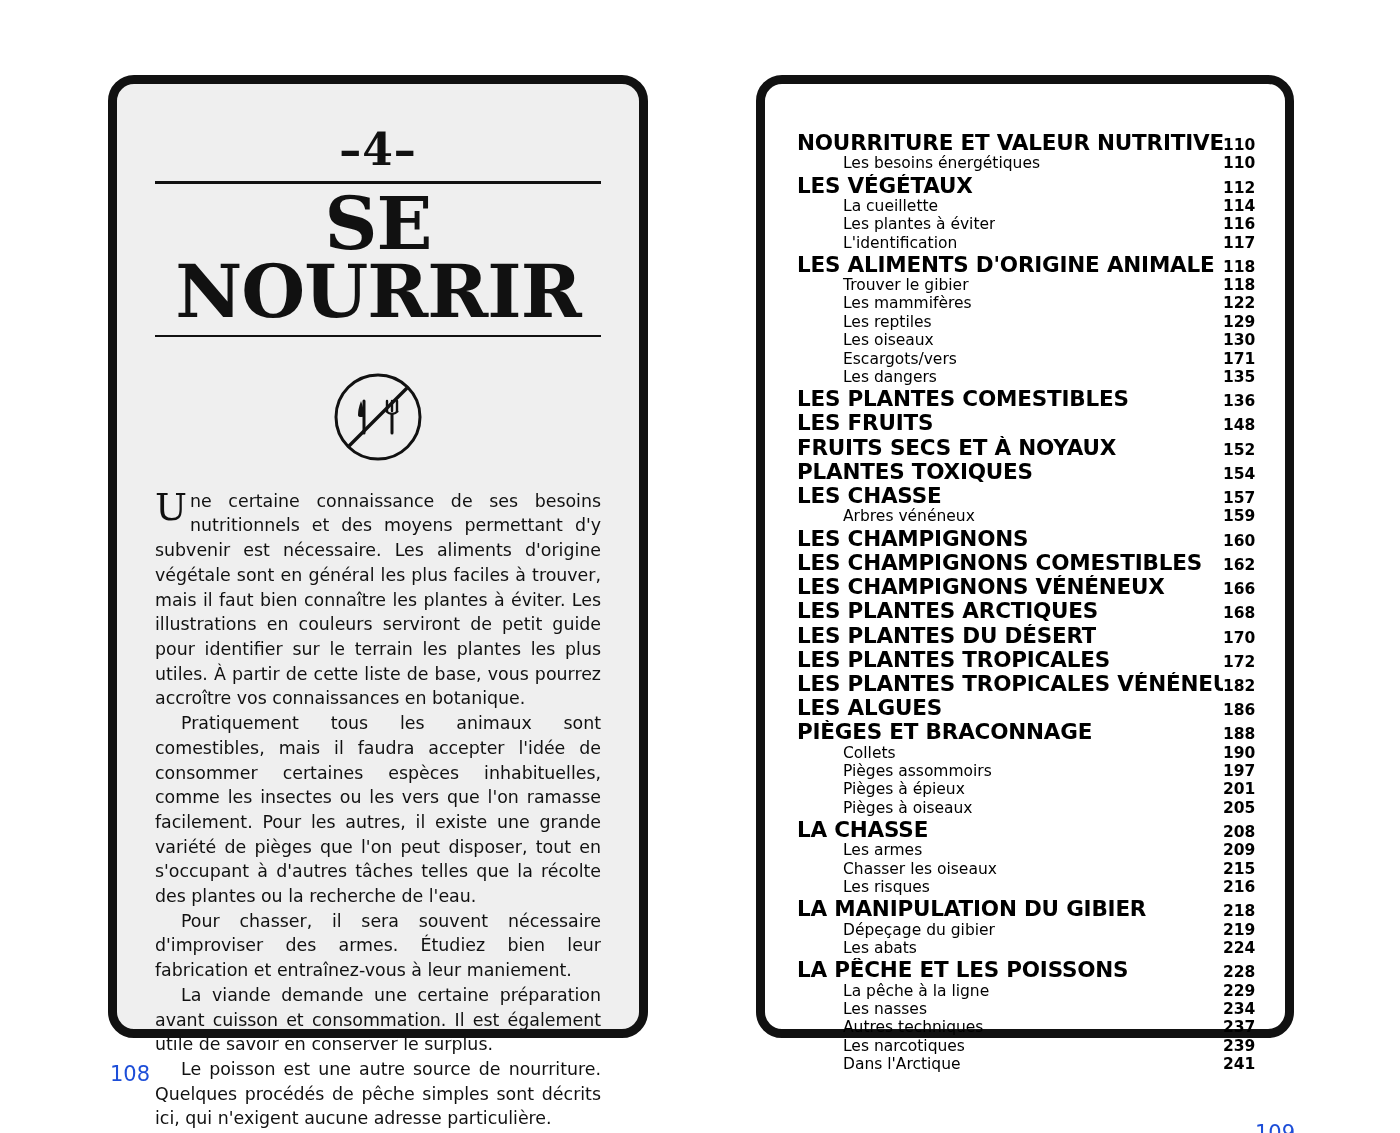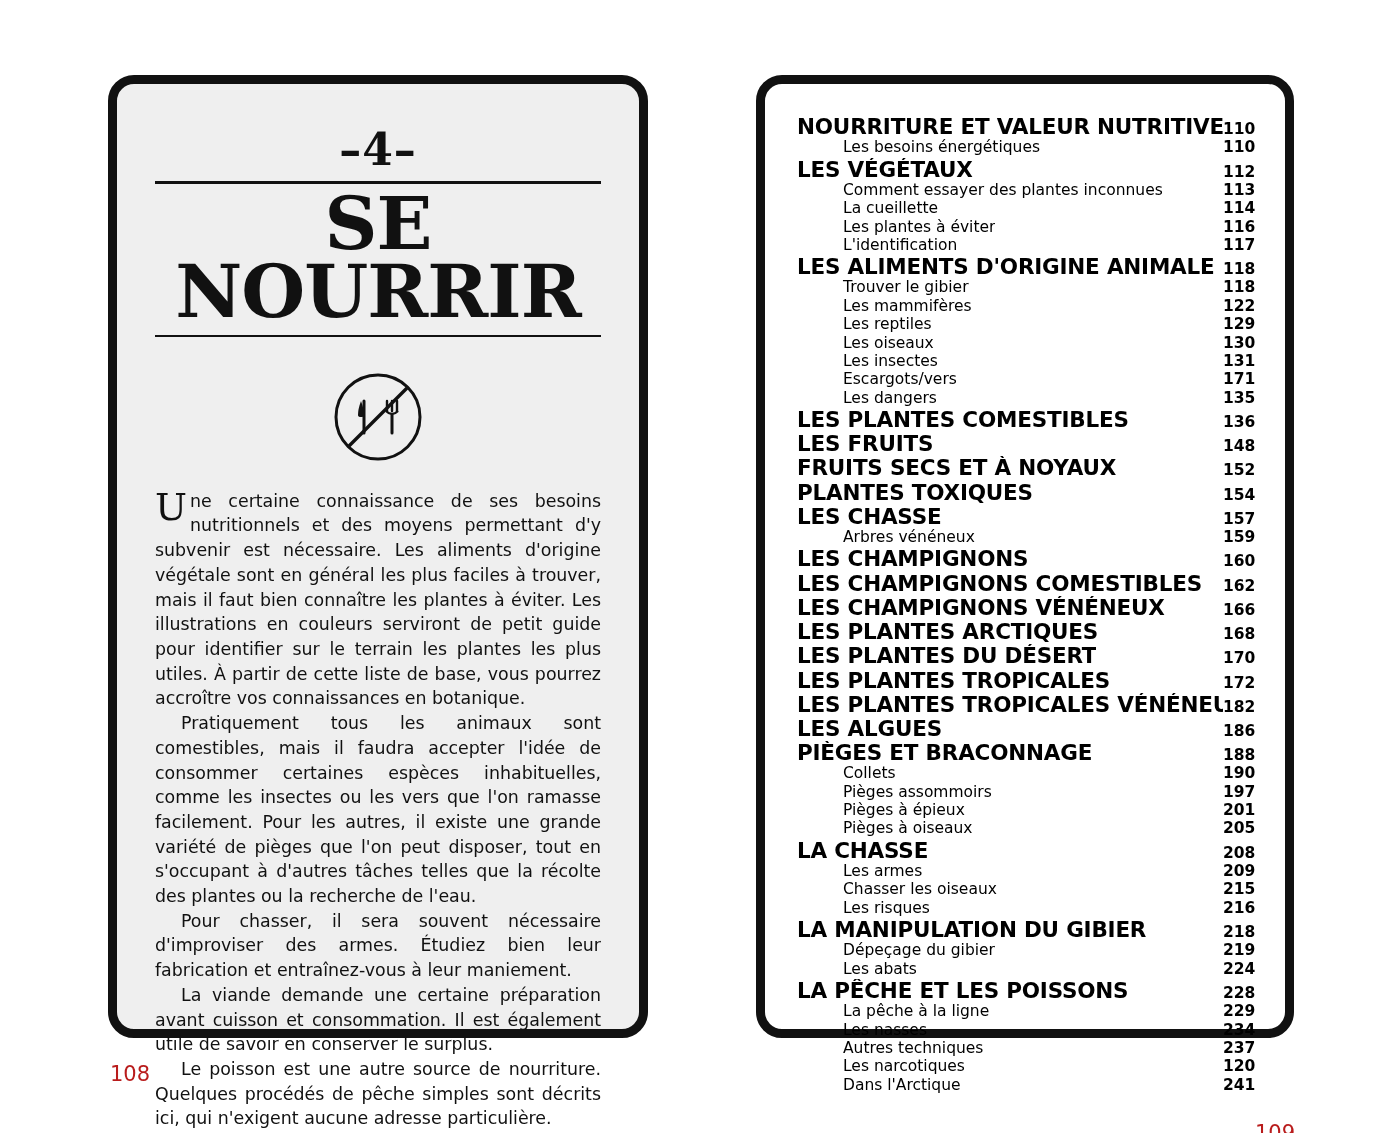--- a/index.html
+++ b/index.html
@@ -90,21 +90,21 @@
   .page-right {
     position: absolute;
     left: 756px;
     top: 75px;
     width: 538px;
     height: 963px;
     box-sizing: border-box;
     border: 9px solid #111;
     border-radius: 26px;
     background: #ffffff;
-    padding: 30px 26px 18px 32px;
+    padding: 46px 26px 18px 32px;
   }
   .toc { width: 100%; }
   .toc-row {
     display: flex;
     align-items: baseline;
     justify-content: space-between;
     width: 100%;
   }
   .toc-row .label {
     white-space: nowrap;
@@ -133,21 +133,21 @@
     padding-left: 46px;
     text-align: right;
   }
   .toc-row.level2 .page { font-weight: bold; }
 
   
   .folio {
     position: absolute;
     font-family: "DejaVu Sans", sans-serif;
     font-size: 21px;
-    color: #b91c1c;
+    color: #1d4ed8;
   }
   .folio-left { left: 110px; top: 1062px; }
   .folio-right { left: 1255px; top: 1121px; }
 </style>
 </head>
 <body>
 
 <div class="spread">
 
   <div class="page-left">
@@ -188,24 +188,20 @@
         </div>
         <div class="toc-row level2">
           <span class="label">Les besoins énergétiques</span>
           <span class="page">110</span>
         </div>
         <div class="toc-row level1">
           <span class="label">LES VÉGÉTAUX</span>
           <span class="page">112</span>
         </div>
         <div class="toc-row level2">
-          <span class="label">Comment essayer des plantes inconnues</span>
-          <span class="page">113</span>
-        </div>
-        <div class="toc-row level2">
           <span class="label">La cueillette</span>
           <span class="page">114</span>
         </div>
         <div class="toc-row level2">
           <span class="label">Les plantes à éviter</span>
           <span class="page">116</span>
         </div>
         <div class="toc-row level2">
           <span class="label">L'identification</span>
           <span class="page">117</span>
@@ -224,24 +220,20 @@
         </div>
         <div class="toc-row level2">
           <span class="label">Les reptiles</span>
           <span class="page">129</span>
         </div>
         <div class="toc-row level2">
           <span class="label">Les oiseaux</span>
           <span class="page">130</span>
         </div>
         <div class="toc-row level2">
-          <span class="label">Les insectes</span>
-          <span class="page">131</span>
-        </div>
-        <div class="toc-row level2">
           <span class="label">Escargots/vers</span>
           <span class="page">171</span>
         </div>
         <div class="toc-row level2">
           <span class="label">Les dangers</span>
           <span class="page">135</span>
         </div>
         <div class="toc-row level1">
           <span class="label">LES PLANTES COMESTIBLES</span>
           <span class="page">136</span>
@@ -357,21 +349,21 @@
         <div class="toc-row level2">
           <span class="label">Les nasses</span>
           <span class="page">234</span>
         </div>
         <div class="toc-row level2">
           <span class="label">Autres techniques</span>
           <span class="page">237</span>
         </div>
         <div class="toc-row level2">
           <span class="label">Les narcotiques</span>
-          <span class="page">120</span>
+          <span class="page">239</span>
         </div>
         <div class="toc-row level2">
           <span class="label">Dans l'Arctique</span>
           <span class="page">241</span>
         </div>
       </div>
   </div>
 
   <div class="folio folio-left">108</div>
   <div class="folio folio-right">109</div>

